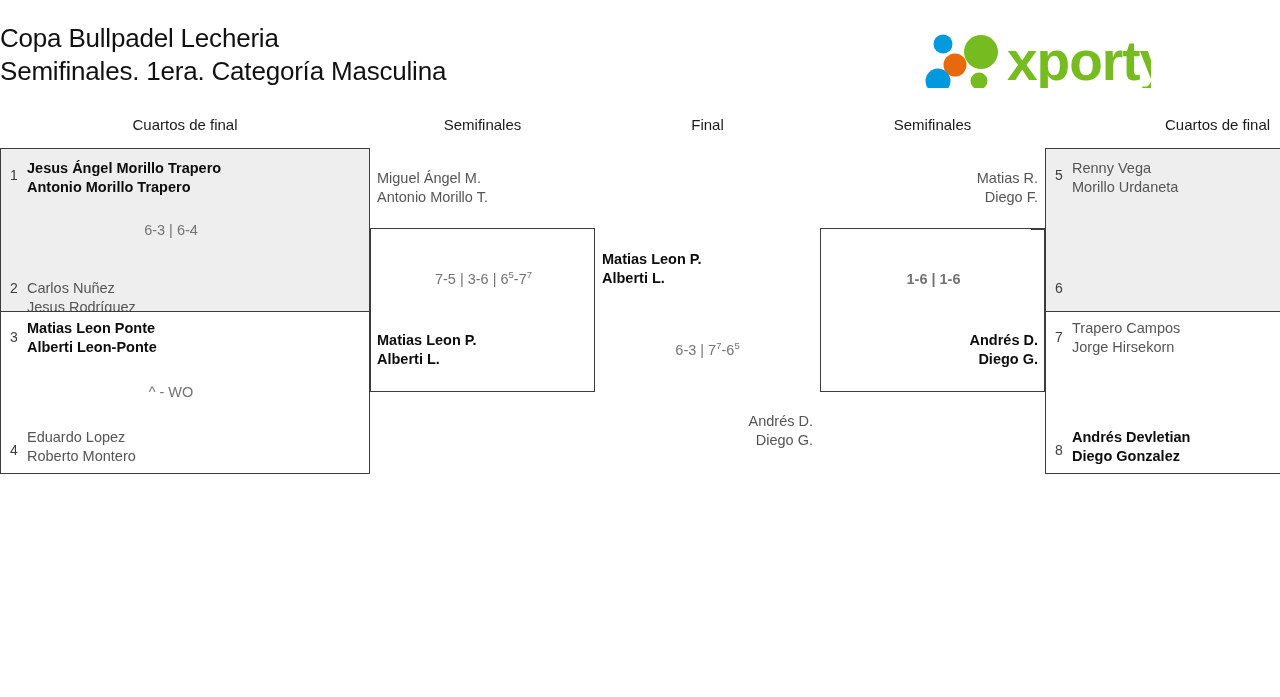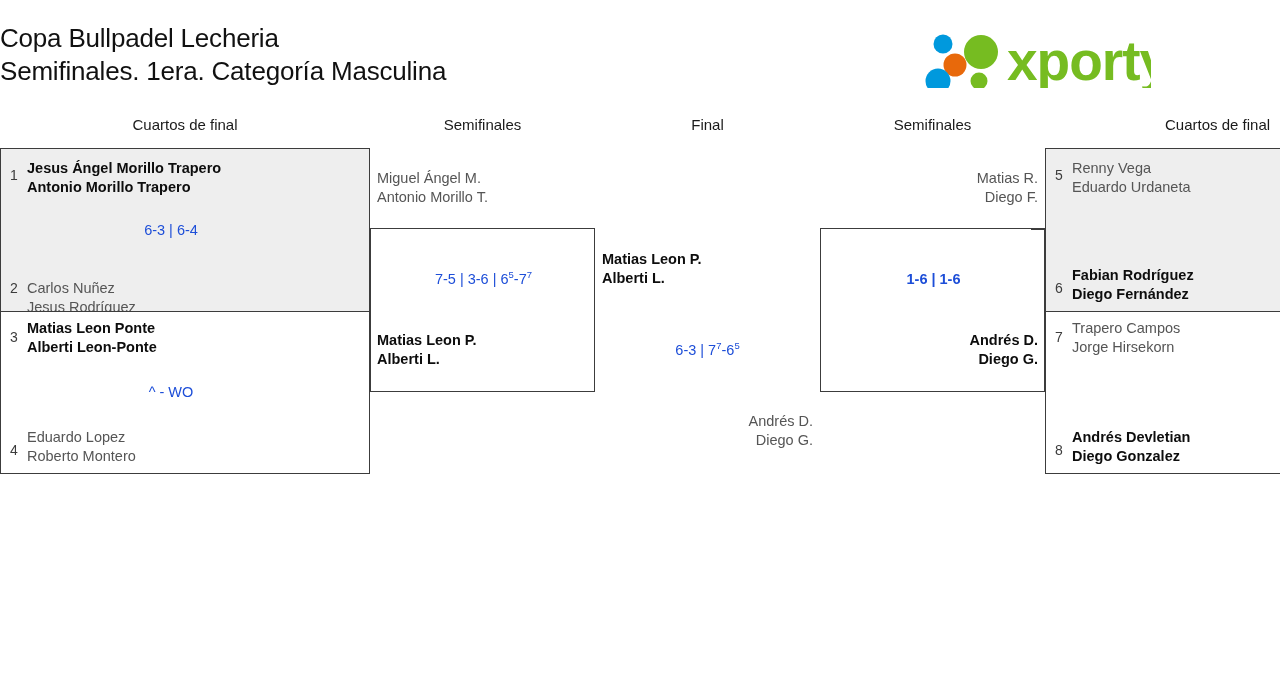--- a/index.html
+++ b/index.html
@@ -50,21 +50,21 @@
     position: absolute;
     font-size: 14.5px; line-height: 19px;
     color: #555555; white-space: nowrap;
   }
   .team.win { color: #0d0d0d; font-weight: bold; }
   .team .nm { display: block; }
   .team.right { text-align: right; }
 
   .score {
     position: absolute;
-    font-size: 14.5px; color: #1d4ed8; white-space: nowrap;
+    font-size: 14.5px; color: #737373; white-space: nowrap;
   }
   .score sup { font-size: 9.5px; vertical-align: super; line-height: 0; }
 
   
   .conn {
     position: absolute; background: #3c3c3c;
   }
 </style>
 </head>
 <body>
@@ -164,30 +164,26 @@
     <span class="nm">Diego G.</span>
   </div>
 
   <div class="conn" style="left:1031px; top:209px; width:14px; height:1px;"></div>
   <div class="conn" style="left:1031px; top:371px; width:14px; height:1px;"></div>
 
   <div class="match shaded" style="left:1045px; top:128px; width:370px; height:164px;">
     <div class="seed" style="left:2px; top:18px;">5</div>
     <div class="team" style="left:26px; top:10px;">
       <span class="nm">Renny Vega</span>
-      <span class="nm">Eduardo Urdaneta</span>
+      <span class="nm">Morillo Urdaneta</span>
     </div>
     <div class="score" style="left:30px; top:73px; width:310px; text-align:right;">
       
     </div>
     <div class="seed" style="left:2px; top:131px;">6</div>
-    <div class="team win" style="left:26px; top:117px;">
-      <span class="nm">Fabian Rodríguez</span>
-      <span class="nm">Diego Fernández</span>
-    </div>
   </div>
 
   <div class="match" style="left:1045px; top:291px; width:370px; height:163px;">
     <div class="seed" style="left:2px; top:17px;">7</div>
     <div class="team" style="left:26px; top:7px;">
       <span class="nm">Trapero Campos</span>
       <span class="nm">Jorge Hirsekorn</span>
     </div>
     <div class="score" style="left:30px; top:72px; width:310px; text-align:right;">
       

